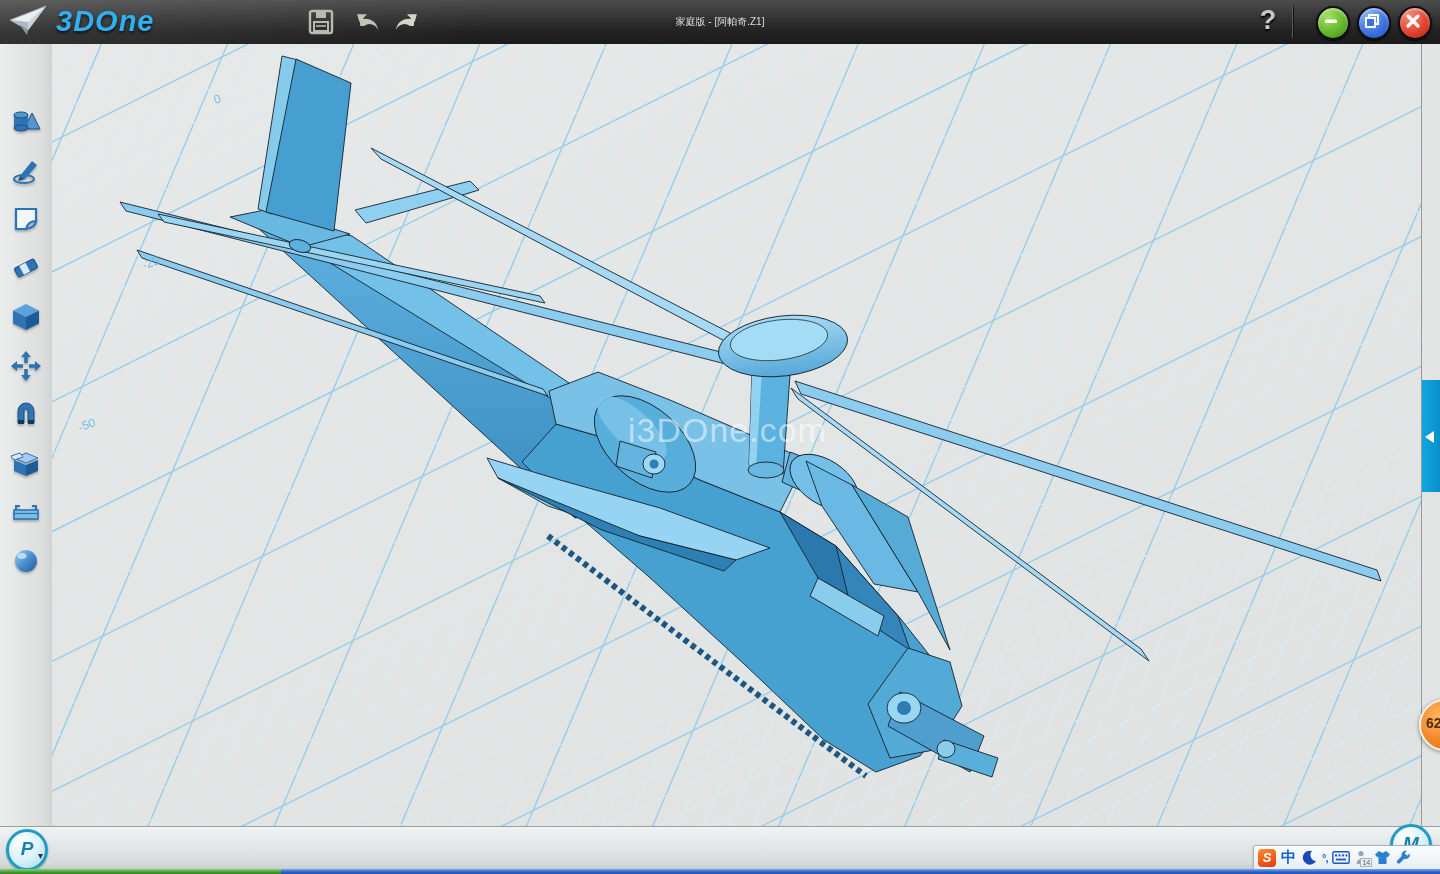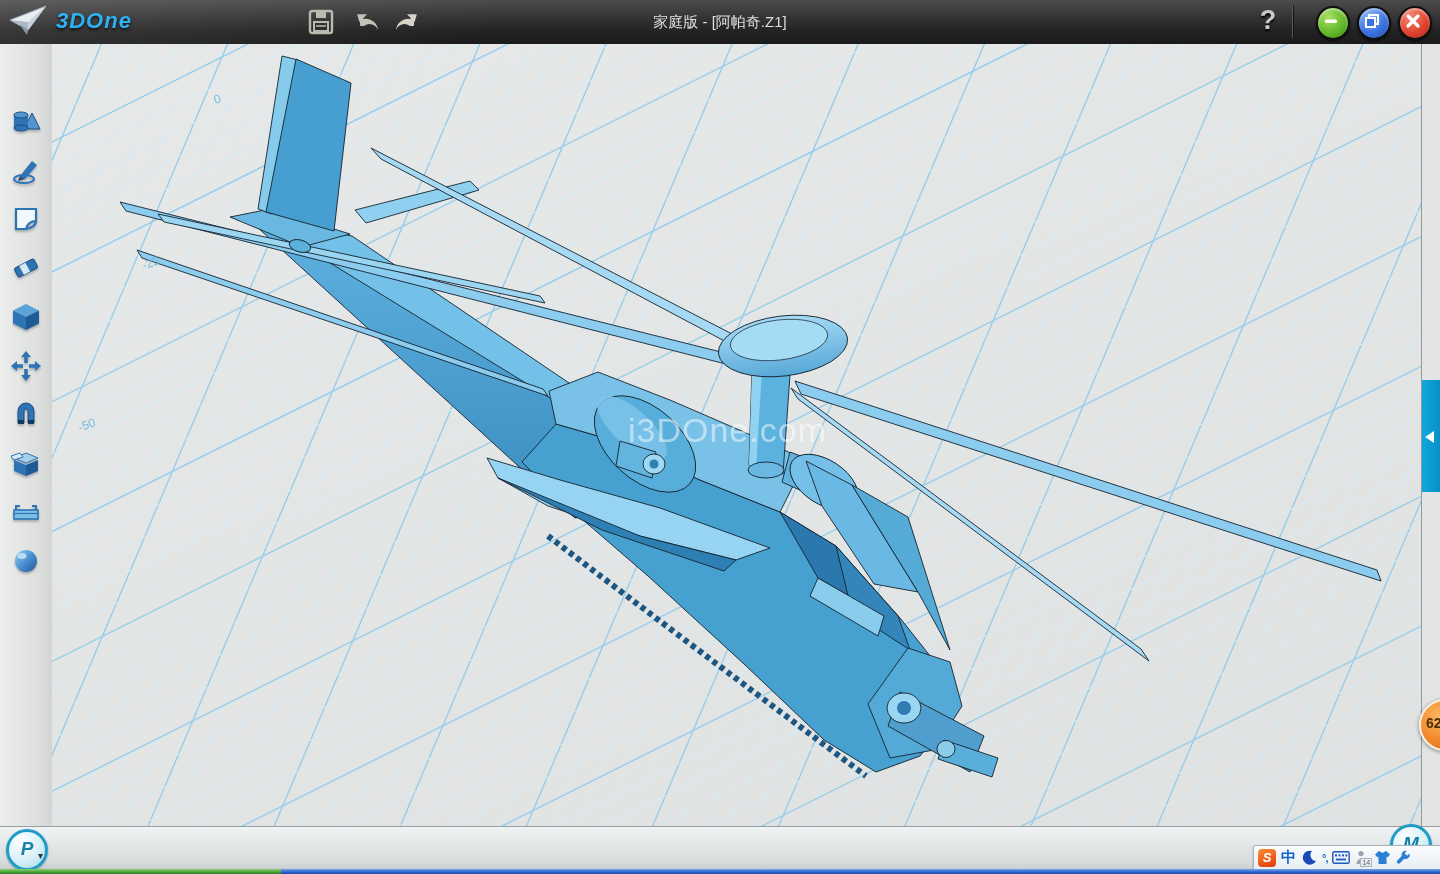--- a/index.html
+++ b/index.html
@@ -6,26 +6,26 @@
   #app{position:relative;width:1440px;height:874px;overflow:hidden;
        font-family:"Liberation Sans",sans-serif;background:#e4e6e6;user-select:none;}
 
   
   .titlebar{position:absolute;left:0;top:0;width:1440px;height:44px;
     background:linear-gradient(180deg,#4c4c4c 0%,#343434 40%,#232323 70%,#1b1b1b 100%);
     border-bottom:1px solid #0c0c0c;}
   .titlebar .sheen{position:absolute;left:0;top:0;width:900px;height:44px;
     background:linear-gradient(115deg,rgba(255,255,255,.10),rgba(255,255,255,0) 55%);pointer-events:none;}
   .logo{position:absolute;left:8px;top:4px;display:flex;align-items:center;gap:8px;}
-  .brand{font-size:22px;font-weight:bold;font-style:italic;color:#2fb0f2;
+  .brand{font-size:29px;font-weight:bold;font-style:italic;color:#2fb0f2;
     letter-spacing:1px;text-shadow:0 2px 3px rgba(0,0,0,.7);}
   .tb-ico{position:absolute;top:7px;width:30px;height:30px;cursor:pointer;}
   .tb-save{left:306px;} .tb-undo{left:352px;} .tb-redo{left:392px;}
   .win-title{position:absolute;left:0;top:0;width:100%;height:44px;line-height:44px;
-    text-align:center;color:#dedede;font-size:15px;pointer-events:none;}
+    text-align:center;color:#dedede;font-size:10px;pointer-events:none;}
   .help{position:absolute;left:1254px;top:5px;width:28px;height:34px;color:#c9c9c9;
     font-size:27px;font-weight:bold;text-align:center;text-shadow:0 2px 2px #000;cursor:pointer;}
   .tb-sep{position:absolute;left:1292px;top:6px;width:1px;height:32px;background:#5a5a5a;
     box-shadow:1px 0 0 #111;}
   .winbtn{position:absolute;top:6px;width:30px;height:30px;border-radius:50%;
     border:2px solid #101010;box-shadow:0 1px 2px rgba(0,0,0,.8), inset 0 2px 3px rgba(255,255,255,.5);
     cursor:pointer;}
   .wb-min{left:1316px;background:radial-gradient(circle at 35% 30%,#a8e060,#63b82a 55%,#3f8a12);}
   .wb-res{left:1357px;background:radial-gradient(circle at 35% 30%,#8ab4f6,#3c72e0 55%,#2450b4);}
   .wb-cls{left:1398px;background:radial-gradient(circle at 35% 30%,#f68a74,#e04430 55%,#b02414);}

